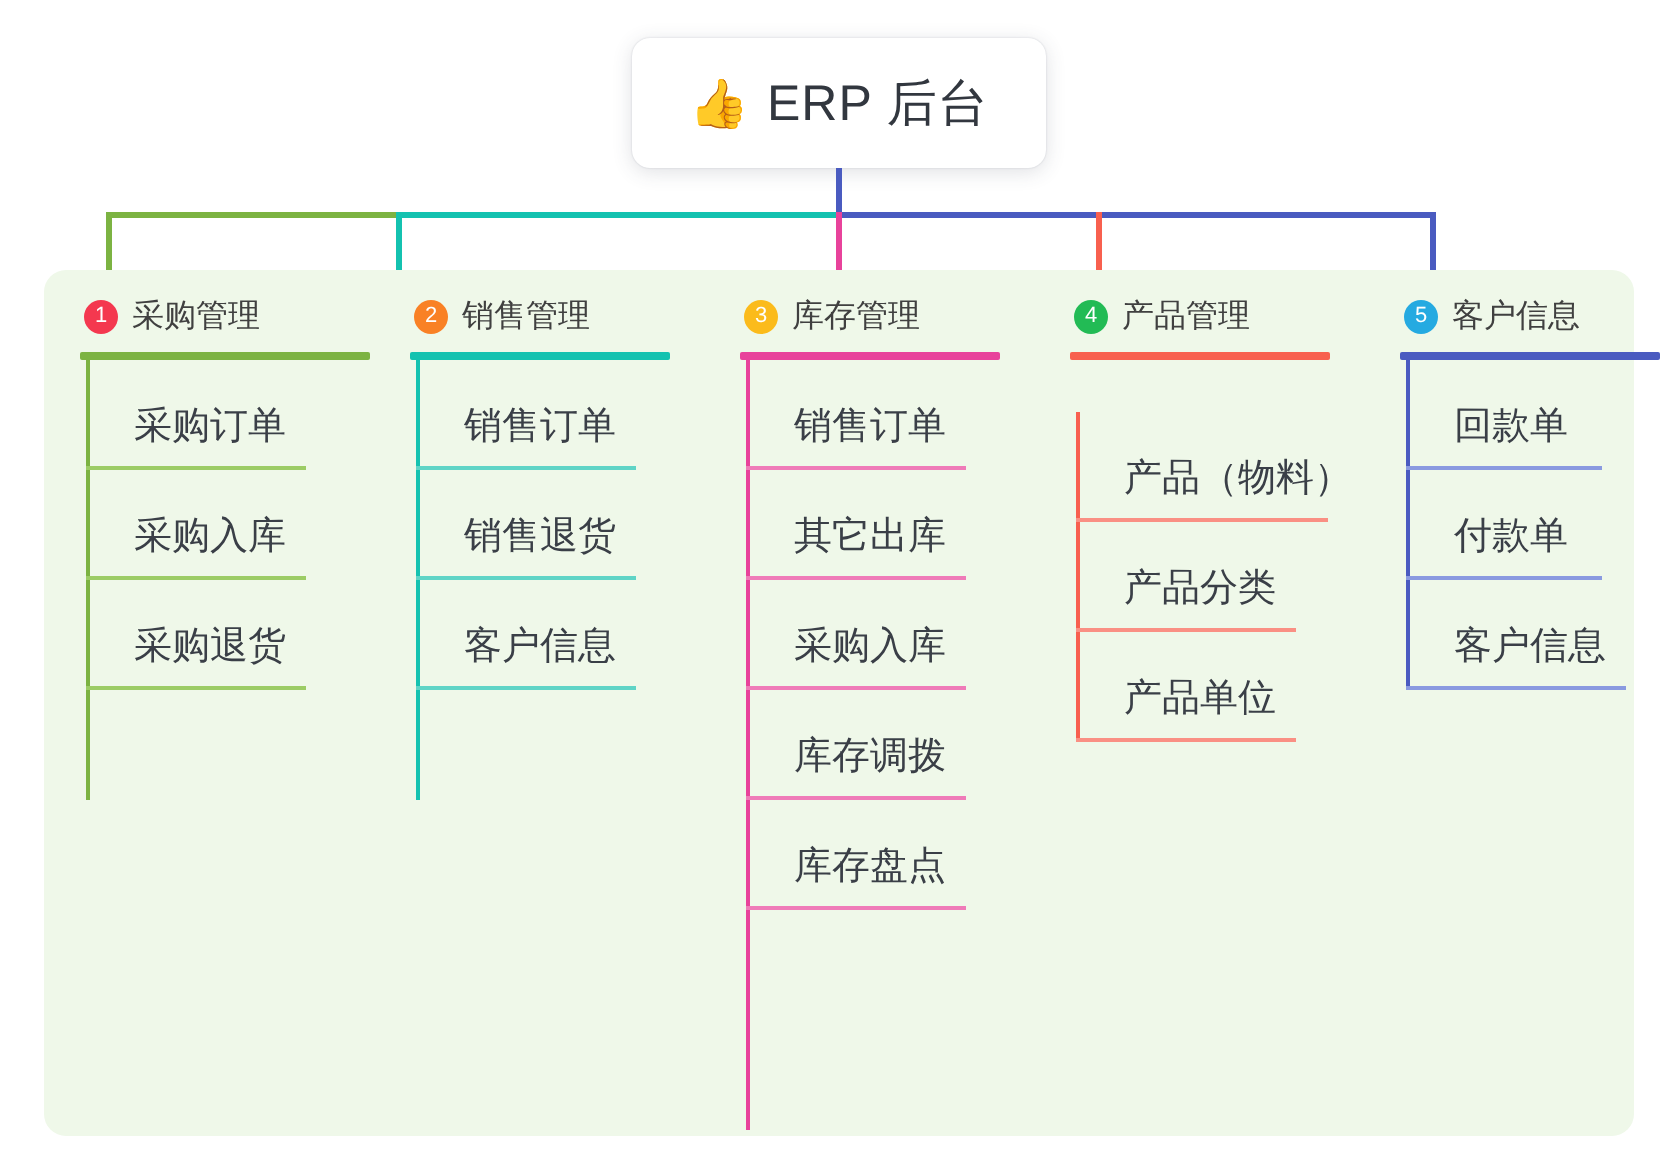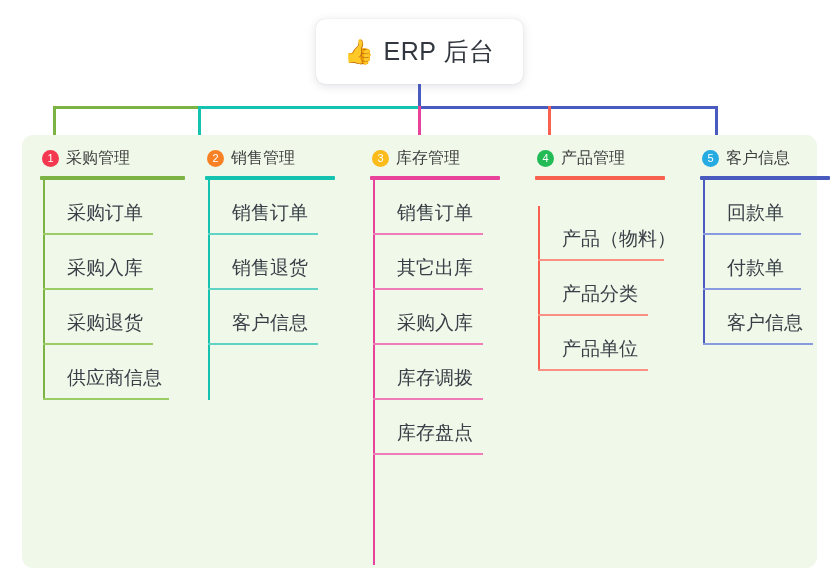--- a/index.html
+++ b/index.html
@@ -165,24 +165,20 @@
           <div class="leaf-rule" style="background: rgb(156, 204, 101); width: 110px;"></div>
         </div>
         <div class="leaf">
           <span class="leaf-label">采购入库</span>
           <div class="leaf-rule" style="background: rgb(156, 204, 101); width: 110px;"></div>
         </div>
         <div class="leaf">
           <span class="leaf-label">采购退货</span>
           <div class="leaf-rule" style="background: rgb(156, 204, 101); width: 110px;"></div>
         </div>
-        <div class="leaf">
-          <span class="leaf-label">供应商信息</span>
-          <div class="leaf-rule" style="background: rgb(156, 204, 101); width: 126px;"></div>
-        </div>
       </div>
     </div>
     <div class="column" style="left: 183px; width: 130px; top: 10px;">
       <div class="col-header">
         <span class="badge" style="background: rgb(249, 129, 37);">2</span>
         <span class="col-title">销售管理</span>
       </div>
       <div class="head-rule" style="background: rgb(20, 194, 176); width: 130px;"></div>
       <div class="col-body" style="height: 220px;">
         <div class="stem" style="background: rgb(20, 194, 176); height: 220px;"></div>

